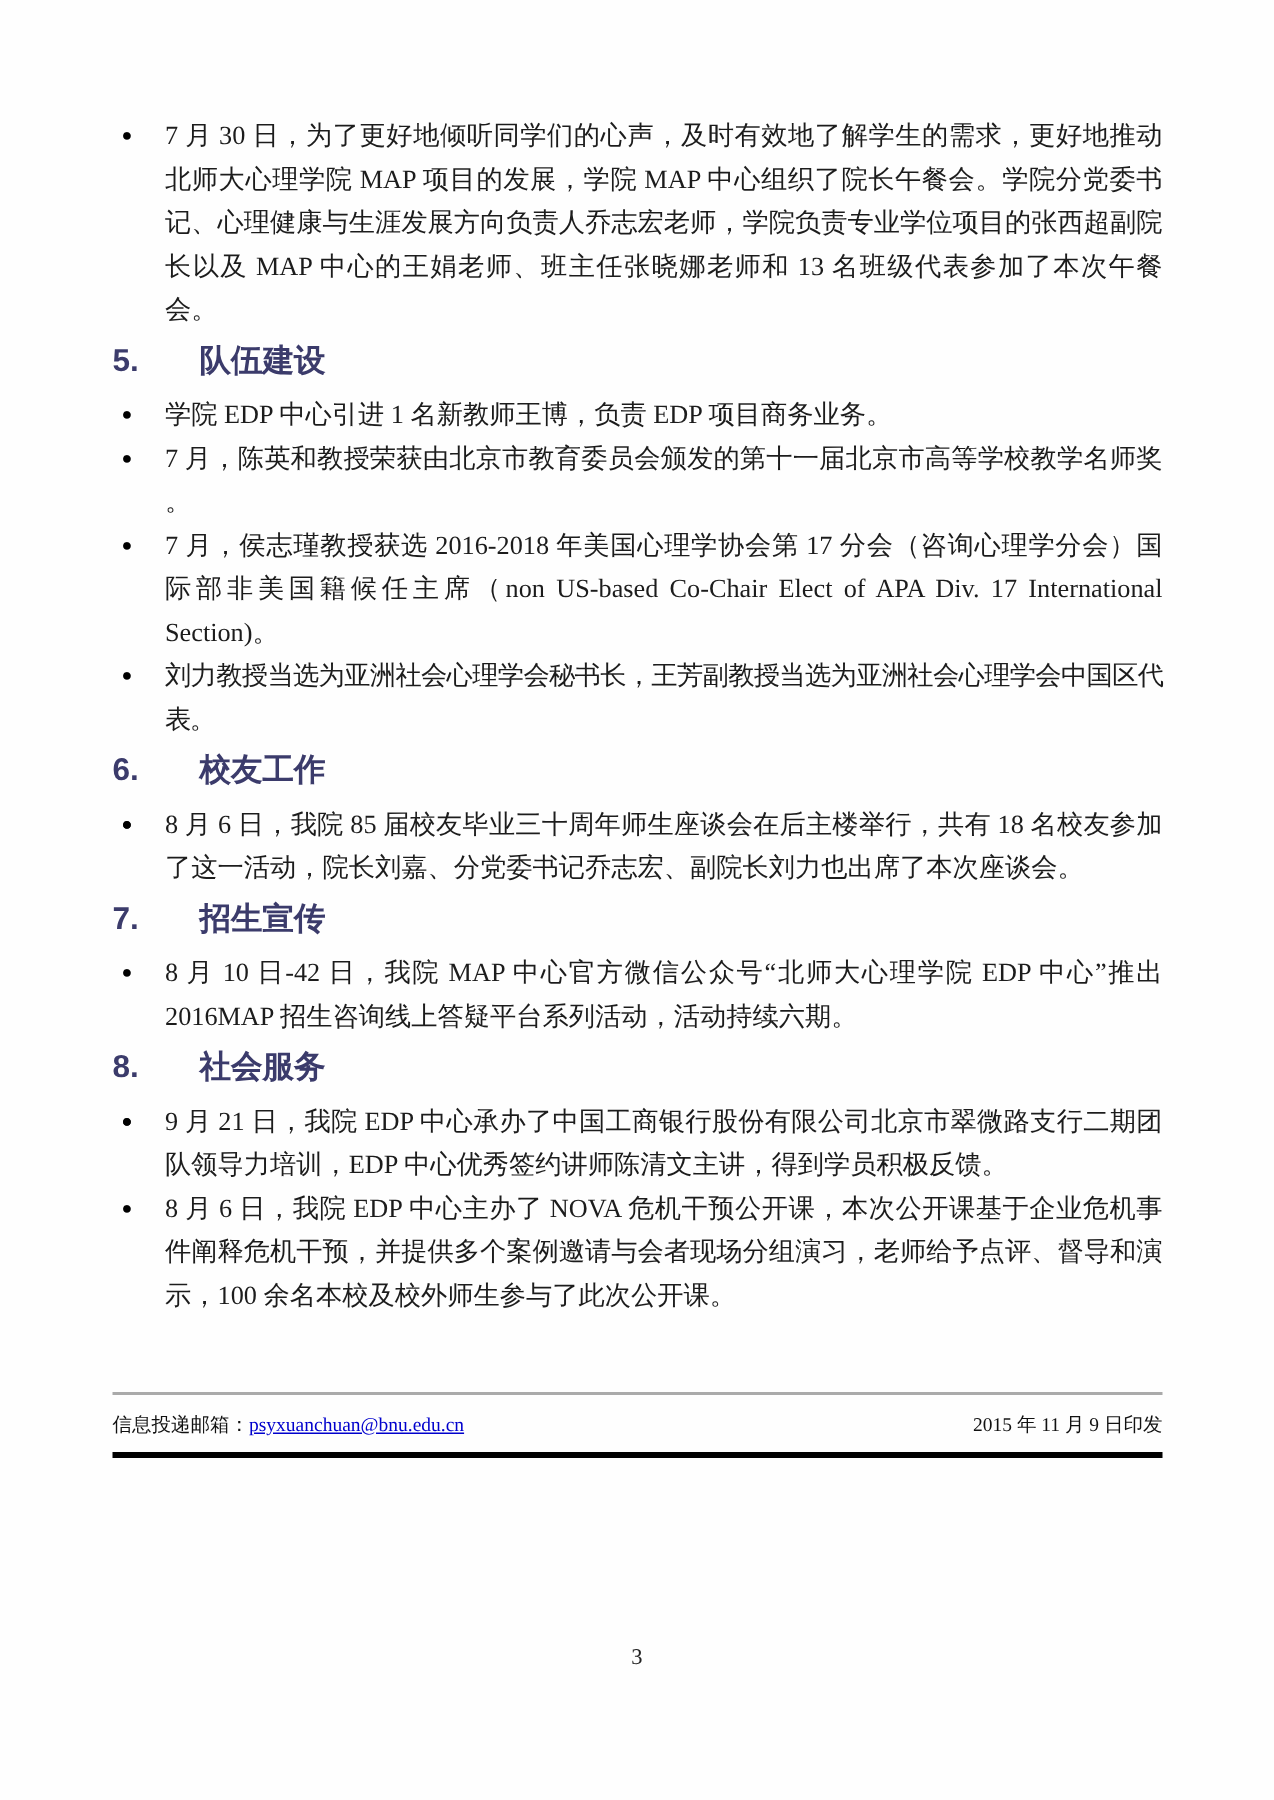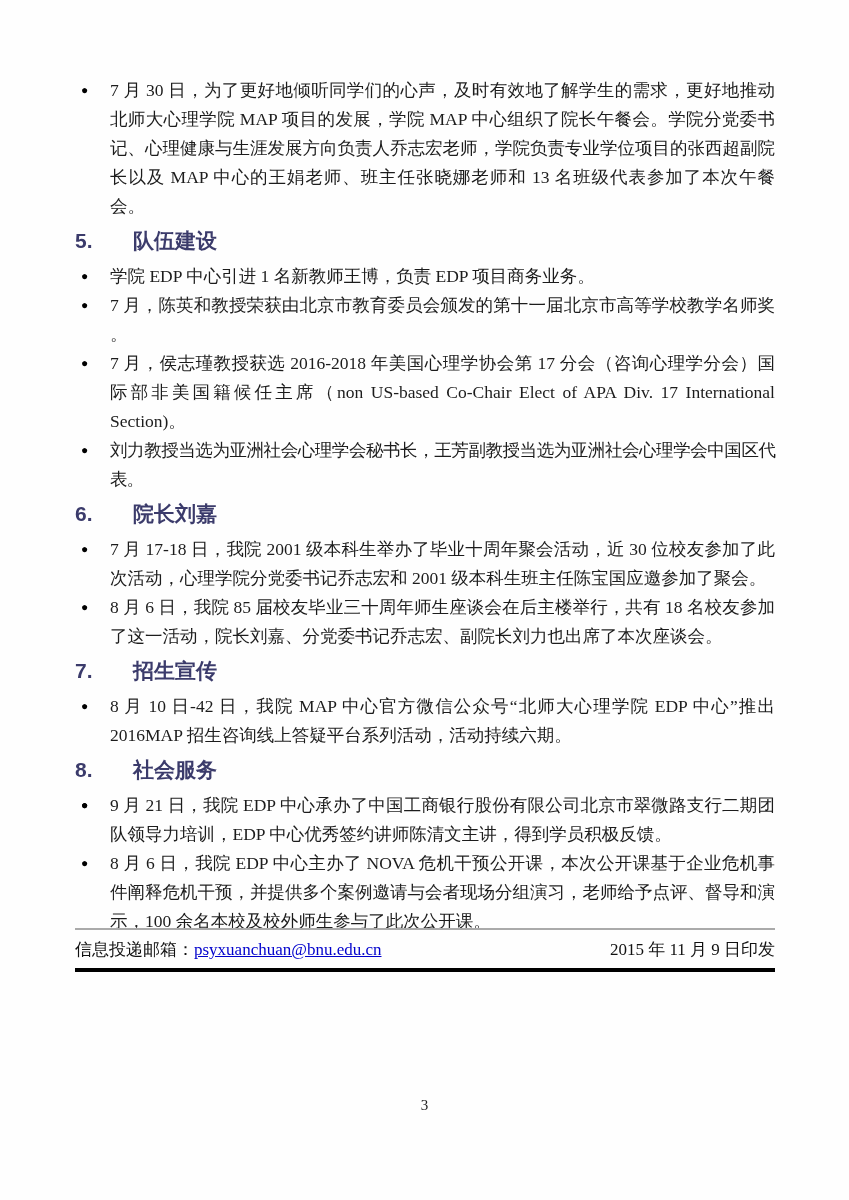--- a/index.html
+++ b/index.html
@@ -53,21 +53,21 @@
     width:700px;
   }
   .rule-thin{
     border-top:2px solid #aaaaaa;
     margin-bottom:4px;
   }
   .footer-row{
     display:flex;
     justify-content:space-between;
     align-items:baseline;
-    font-size:17px;
+    font-size:13px;
     line-height:26px;
     padding:3px 0 5px 0;
   }
   .footer-left{white-space:nowrap;}
   .footer-label{color:#111;}
   .email-link{
     color:#0000cc;
     text-decoration:underline;
     font-family:"Liberation Serif","DejaVu Serif",serif;
   }
@@ -112,25 +112,24 @@
       <span class="b-marker">●</span>
       <span>7 月，侯志瑾教授获选 2016-2018 年美国心理学协会第 17 分会（咨询心理学分会）国际部非美国籍候任主席（non US-based Co-Chair Elect of APA Div. 17 International Section)。</span>
     </div>
     <div class="bullet-item squeeze">
       <span class="b-marker">●</span>
       <span>刘力教授当选为亚洲社会心理学会秘书长，王芳副教授当选为亚洲社会心理学会中国区代表。</span>
     </div>
 
     <div class="section-heading">
       <span class="section-number">6.</span>
-      <span class="section-title">院长刘嘉</span>
+      <span class="section-title">校友工作</span>
     </div>
     <div class="bullet-item">
       <span class="b-marker">●</span>
-      <span>7 月 17-18 日，我院 2001 级本科生举办了毕业十周年聚会活动，近 30 位校友参加了此次活动，心理学院分党委书记乔志宏和 2001 级本科生班主任陈宝国应邀参加了聚会。</span>
     </div>
     <div class="bullet-item">
       <span class="b-marker">●</span>
       <span>8 月 6 日，我院 85 届校友毕业三十周年师生座谈会在后主楼举行，共有 18 名校友参加了这一活动，院长刘嘉、分党委书记乔志宏、副院长刘力也出席了本次座谈会。</span>
     </div>
 
     <div class="section-heading">
       <span class="section-number">7.</span>
       <span class="section-title">招生宣传</span>
     </div>

